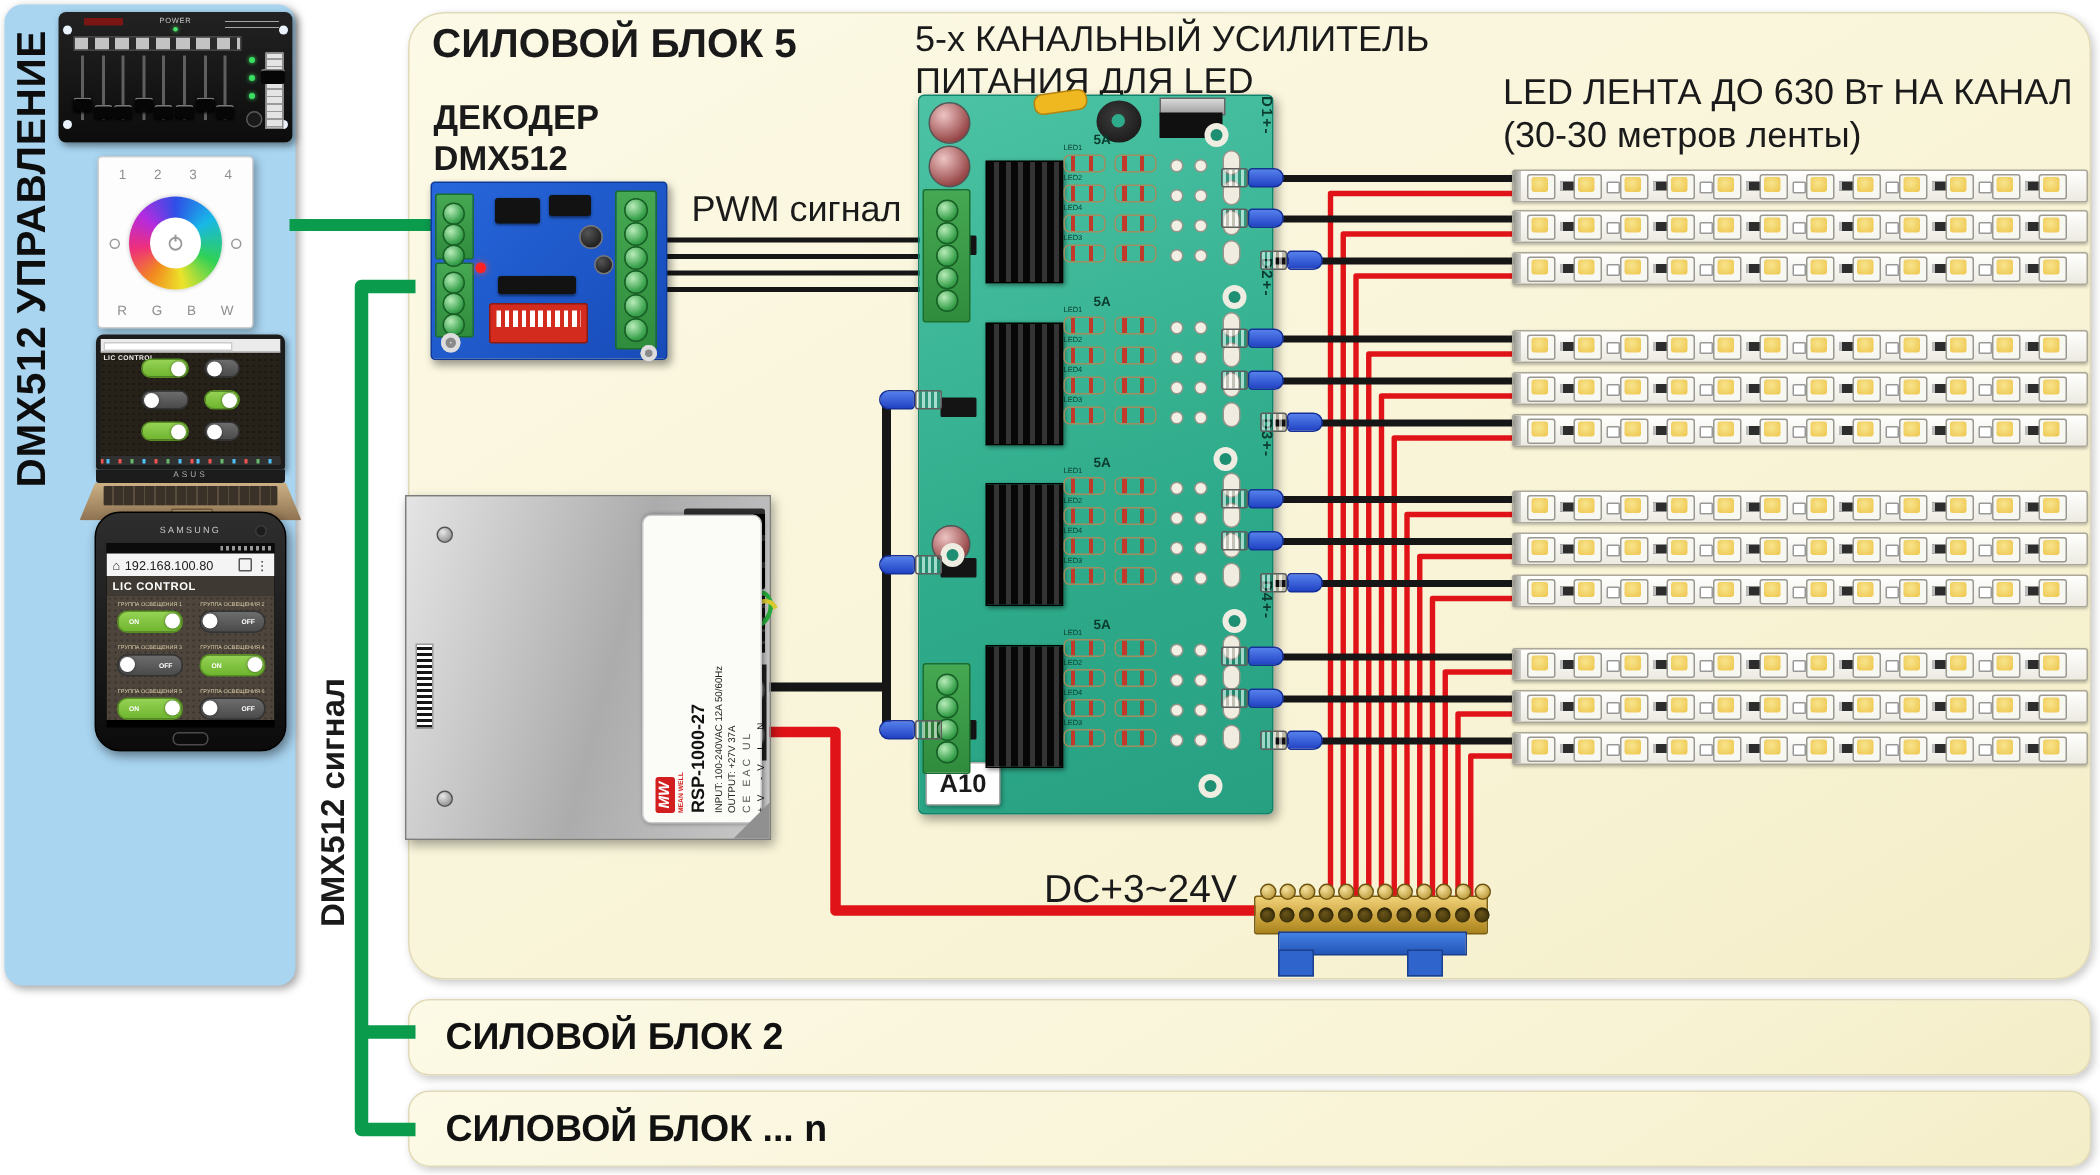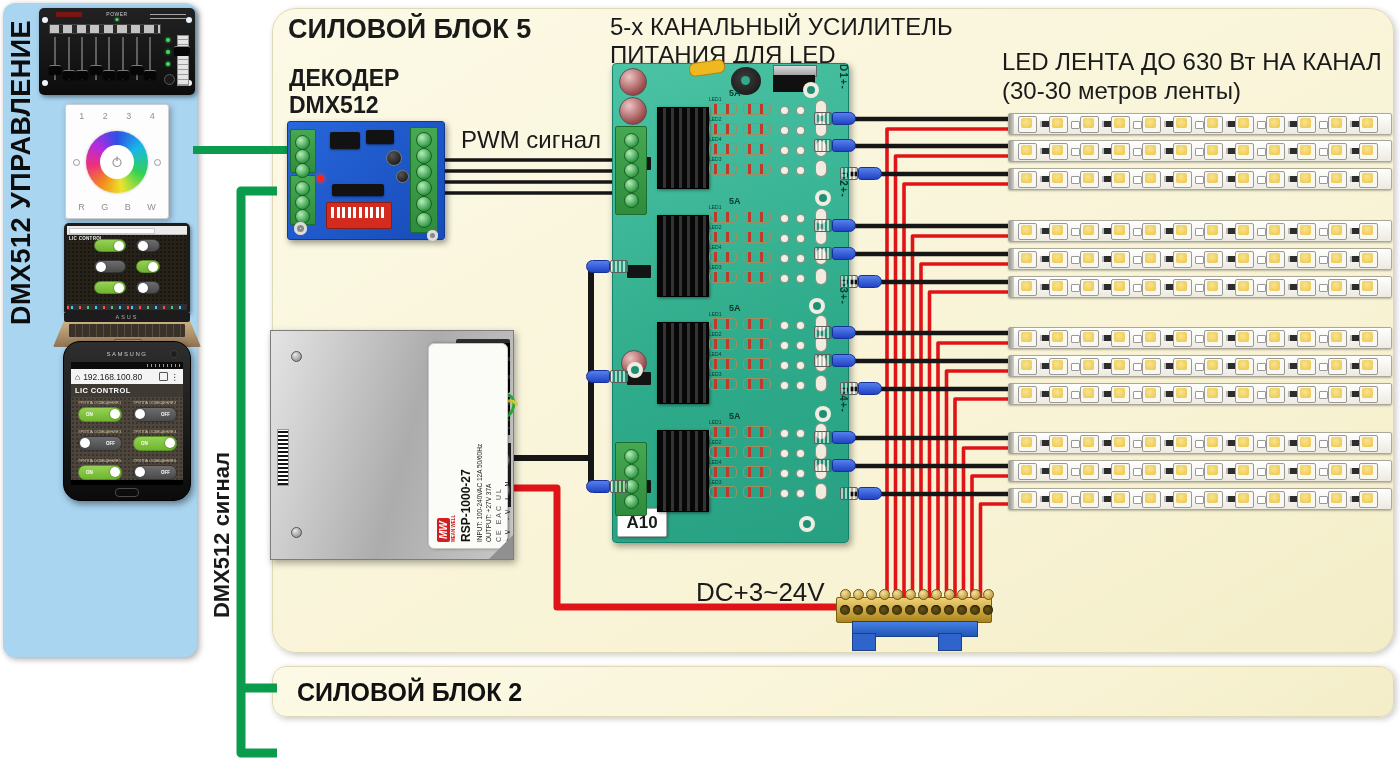--- a/index.html
+++ b/index.html
@@ -209,20 +209,23 @@
     </div>
     <div class="dc-lbl">DC+3~24V</div>
     <div class="led-title">
       <div>LED ЛЕНТА ДО 630 Вт НА КАНАЛ</div>
       <div>(30-30 метров ленты)</div>
     </div>
   </div>
   <div class="block block2">
     <div class="btitle">СИЛОВОЙ БЛОК 2</div>
   </div>
+  <div class="block blockn">
+    <div class="btitle">СИЛОВОЙ БЛОК ... n</div>
+  </div>
 
   <svg id="wires" width="1400" height="783" viewBox="0 0 1400 783">
       <path d="M 193 150 L 298 150" stroke="#0B9B4D" stroke-width="8" fill="none" stroke-linejoin="round"></path>
       <path d="M 277 191 L 241 191 L 241 688 L 277 688 M 241 688 L 241 753 L 277 753" stroke="#0B9B4D" stroke-width="9" fill="none" stroke-linejoin="round"></path>
       <path d="M 436 160 L 620 160" stroke="#161616" stroke-width="3.4" fill="none" stroke-linejoin="round"></path>
       <path d="M 436 171 L 620 171" stroke="#161616" stroke-width="3.4" fill="none" stroke-linejoin="round"></path>
       <path d="M 436 182 L 620 182" stroke="#161616" stroke-width="3.4" fill="none" stroke-linejoin="round"></path>
       <path d="M 436 193 L 620 193" stroke="#161616" stroke-width="3.4" fill="none" stroke-linejoin="round"></path>
       <path d="M 500 458 L 591 458 M 591 266 L 591 488 M 591 266 L 604 266 M 591 377 L 604 377 M 591 488 L 604 488" stroke="#161616" stroke-width="6" fill="none" stroke-linejoin="round"></path>
       <path d="M 887 599 L 887 129 L 1012 129" stroke="#E01418" stroke-width="3.6" fill="none" stroke-linejoin="round"></path>

